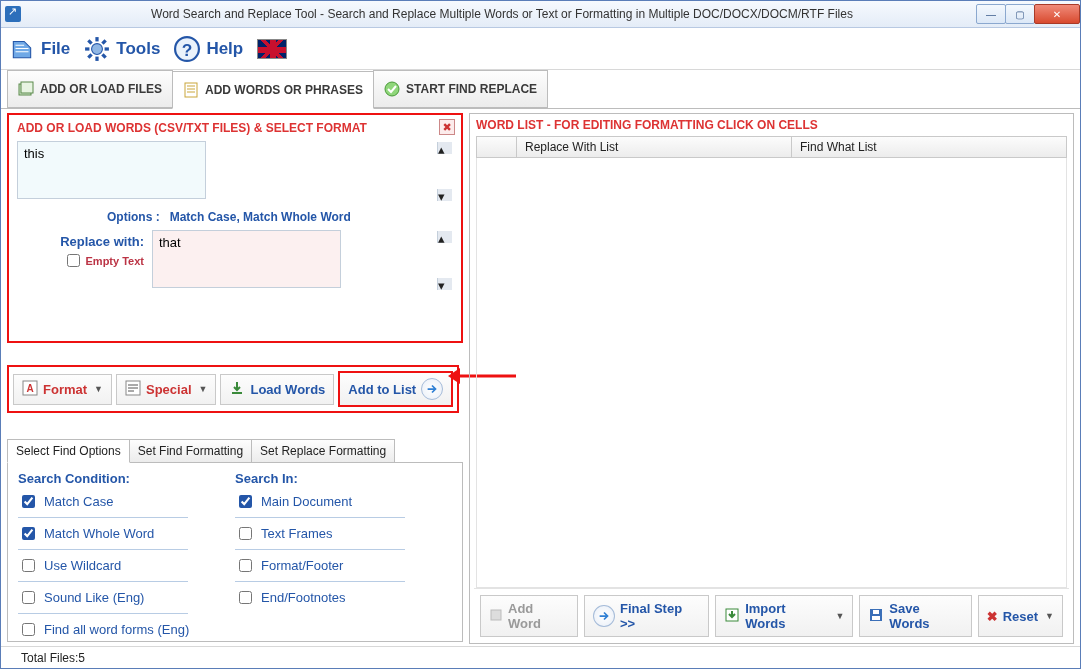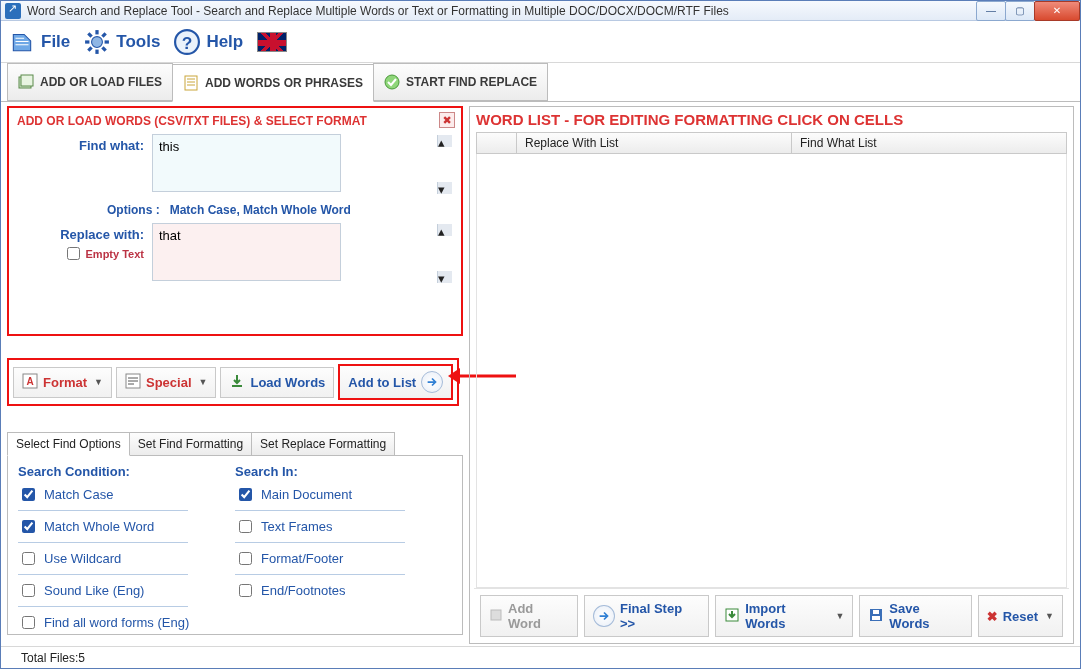--- a/index.html
+++ b/index.html
@@ -1,18 +1,18 @@
 <!DOCTYPE html>
 <html><head>
 <meta charset="utf-8">
 <style>
   * { box-sizing: border-box; font-family: "Segoe UI", Tahoma, sans-serif; }
   body { margin:0; background:#fff; font-size:13px; color:#222; }
   .window { width:1081px; height:669px; border:1px solid #5a7db8; background:#fff; display:flex; flex-direction:column; }
-  .titlebar { height:20px; background:linear-gradient(#f6f9fe,#e4ecf7); border-bottom:1px solid #b8c9e2; display:flex; align-items:center; padding:0 0 0 4px; }
+  .titlebar { height:27px; background:linear-gradient(#f6f9fe,#e4ecf7); border-bottom:1px solid #b8c9e2; display:flex; align-items:center; padding:0 0 0 4px;text-align:center; }
   .titlebar .app-icon { width:16px; height:16px; background:#2c6fbb; margin-right:6px; border-radius:2px; position:relative; }
   .titlebar .app-icon::after { content:"↗"; color:#fff; font-size:11px; position:absolute; left:3px; top:-1px;}
   .titlebar .title { flex:1; font-size:12px; color:#333; }
   .win-btns { display:flex; }
   .win-btn { width:30px; height:20px; border:1px solid #8ba8cf; background:linear-gradient(#f4f8fd,#dce8f7); margin-left:-1px; display:flex; align-items:center; justify-content:center; font-size:10px; color:#3a5a8a; border-radius:2px;}
   .win-btn.close { background:linear-gradient(#f08b7a,#d84a2f); color:#fff; border-color:#a83a28; width:46px;}
   .menubar { height:42px; border-bottom:1px solid #d8d8d8; display:flex; align-items:center; padding:4px 8px; gap:14px;}
   .menu-item { display:flex; align-items:center; gap:6px; font-size:17px; font-weight:600; color:#2456a8; cursor:pointer;}
   .menu-item .micon { width:26px; height:26px; display:flex; align-items:center; justify-content:center; }
   .file-icon svg, .gear-icon svg, .help-icon svg { width:26px; height:26px;}
@@ -55,21 +55,21 @@
   .arrow-pointer svg{width:70px;height:28px;}
   .sub-tabs { display:flex; margin-top:4px;}
   .sub-tab { padding:4px 8px; border:1px solid #bcbcbc; background:linear-gradient(#fdfdfd,#ececec); font-size:12px; margin-right:-1px;}
   .sub-tab.active{background:#fff;border-bottom:1px solid #fff;position:relative;z-index:2;}
   .sub-panel{border:1px solid #bcbcbc;padding:8px 10px;display:flex;}
   .col{flex:1;}
   .col h4{color:#2456a8;font-size:13px;margin:0 0 6px 0;font-weight:700;}
   .chk{display:flex;align-items:center;gap:6px;color:#2456a8;font-size:13px;margin:6px 0;}
   .chk input{accent-color:#2456a8;}
   .col hr{border:none;border-top:1px solid #b8cce4;margin:2px 0 2px 0; width:170px;}
-  .right-header{color:#d33;font-weight:600;font-size:15px;padding:4px 6px;}
+  .right-header{color:#d33;font-weight:600;font-size:12px;padding:4px 6px;}
   .grid-head{display:flex;background:linear-gradient(#fcfcfc,#ececec);border:1px solid #c9c9c9;margin:0 6px;}
   .grid-head .gh{flex:1;padding:3px 8px;font-size:12px;border-right:1px solid #c9c9c9;}
   .grid-head .gh:first-child{width:40px;flex:0 0 40px;}
   .grid-head .gh:last-child{border-right:none;}
   .grid-body{flex:1;margin:0 6px;border:1px solid #e3e3e3;border-top:none;}
   .bottom-toolbar{display:flex;gap:6px;padding:6px;justify-content:flex-start;border-top:1px solid #e3e3e3;margin:0 4px;}
   .bottom-toolbar .btn.grey{color:#9a9a9a;}
   .statusbar{height:22px;border-top:1px solid #d8d8d8;padding:4px 20px;font-size:12px;}
   .mid-wrap{display:flex;align-items:center;}
 </style>
@@ -164,21 +164,20 @@
 
   <div class="content">
 
     <div class="left-col">
 
       <div class="panel panel-red" style="height:230px;">
         <div class="panel-title">ADD OR LOAD WORDS (CSV/TXT FILES) &amp; SELECT FORMAT</div>
         <div class="close-x">✖</div>
 
         <div class="form-row">
-          <div class="form-label">Find what:</div>
           <div class="txtarea-wrap">
             <textarea class="txtarea" style="">this</textarea>
             <div class="scroll-stub">▴</div>
             <div class="scroll-stub bot">▾</div>
           </div>
         </div>
 
         <div class="options-line">
           <span>Options :</span>&nbsp;&nbsp;
           <span>Match Case, Match Whole Word</span>

